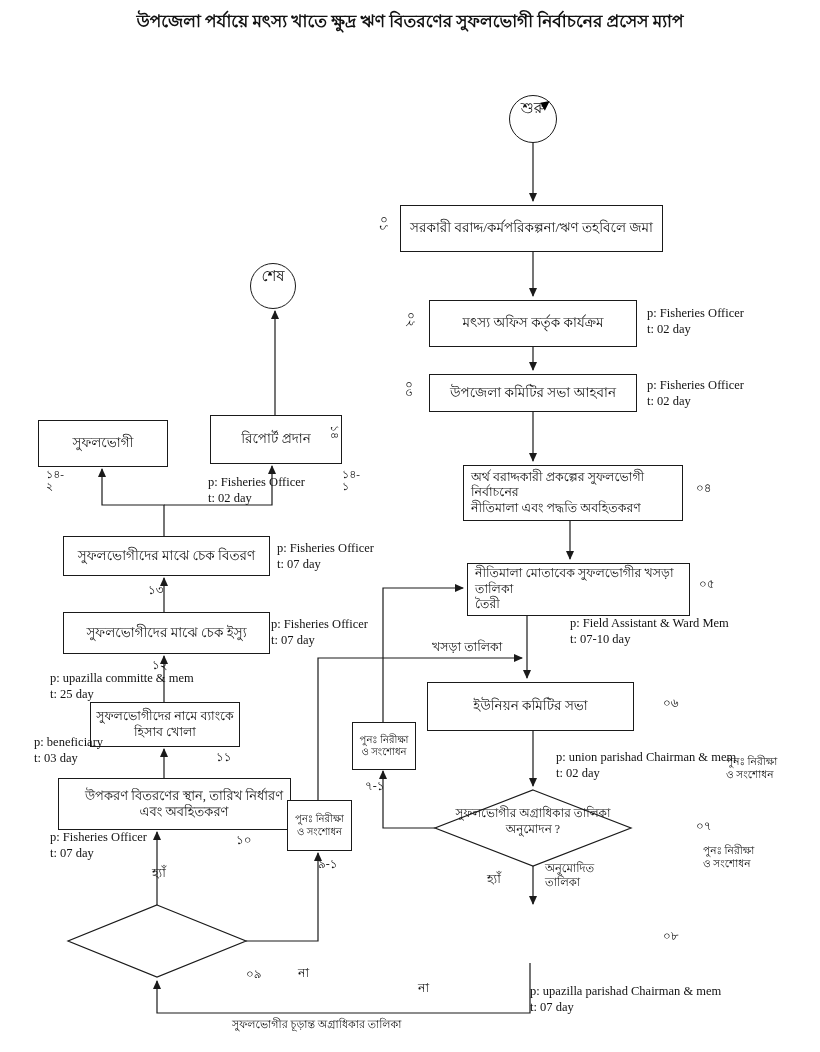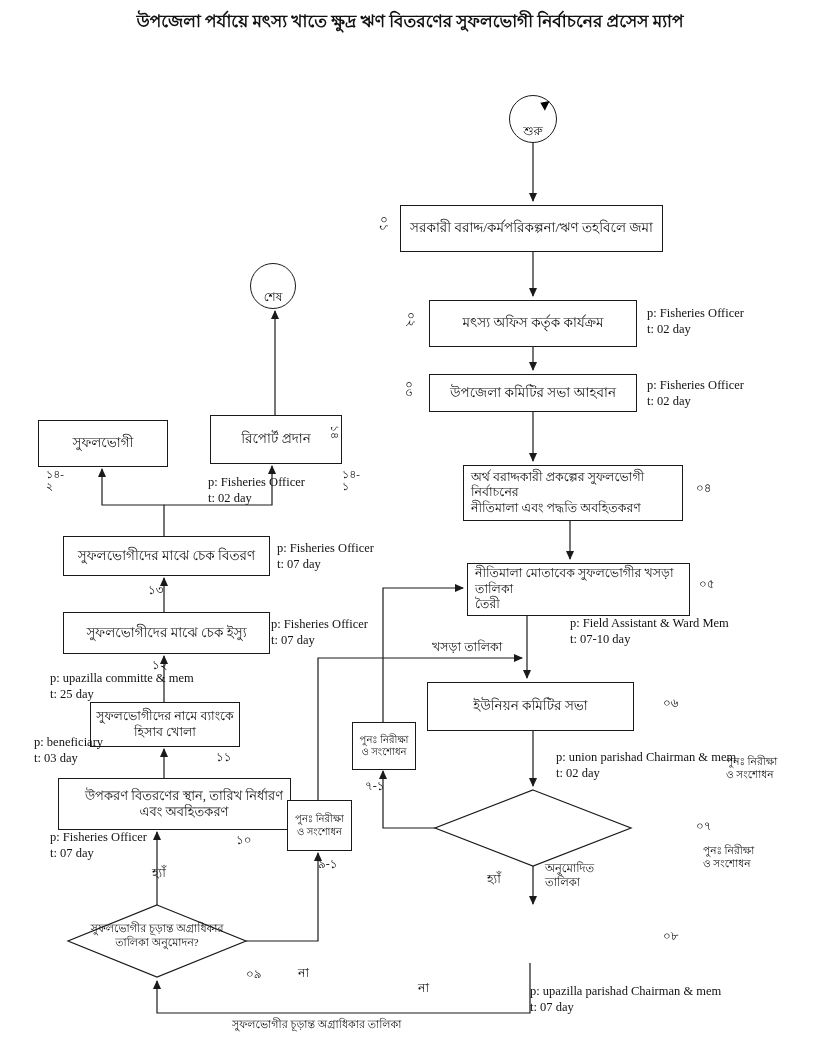--- a/index.html
+++ b/index.html
@@ -5,21 +5,21 @@
   html,body{margin:0;padding:0;background:#fff;}
   body{font-family:"Liberation Serif","DejaVu Sans",serif;color:#111;}
   .page{position:relative;width:820px;height:1052px;background:#fff;overflow:hidden;}
   .title{position:absolute;left:0;top:8px;width:820px;text-align:center;font-size:17px;font-weight:bold;}
   .wires{position:absolute;left:0;top:0;}
   .box{position:absolute;border:1px solid #1a1a1a;background:#fff;display:flex;align-items:center;justify-content:center;text-align:center;font-size:13.5px;line-height:1.25;}
   .box span{white-space:pre-line;}
   .box.la{justify-content:flex-start;text-align:left;padding:2px 7px;}
   .sbox{position:absolute;border:1px solid #1a1a1a;background:#fff;display:flex;align-items:center;justify-content:center;text-align:center;font-size:10px;line-height:1.25;}
   .sbox span{white-space:pre-line;}
-  .circle{position:absolute;border:1.3px solid #1a1a1a;border-radius:50%;background:#fff;display:flex;align-items:flex-end;justify-content:center;font-size:12px;}
+  .circle{position:absolute;border:1.3px solid #1a1a1a;border-radius:50%;background:#fff;display:flex;align-items:flex-start;justify-content:center;font-size:15px;}
   .num{position:absolute;font-size:12px;white-space:pre-line;line-height:1.1;}
   .rot{transform:rotate(90deg);transform-origin:center;}
   .annot{position:absolute;font-size:12.5px;white-space:pre-line;line-height:1.25;}
   .b{font-weight:normal;}
   .lbl{position:absolute;font-size:12.5px;white-space:pre-line;line-height:1.2;}
   .dtext{position:absolute;text-align:center;font-size:12px;white-space:pre-line;line-height:1.3;}
   .cursor{position:absolute;width:0;height:0;border-left:9px solid #000;border-top:3px solid transparent;border-bottom:6px solid transparent;transform:rotate(-30deg);}
 </style>
 </head>
 <body>
@@ -101,31 +101,31 @@
   <div class="annot b" style="left:570px;top:616px;">p: Field Assistant &amp; Ward Mem
 t: 07-10 day</div>
 
   <div class="box" style="left:427px;top:682px;width:205px;height:47px;">
     <span>ইউনিয়ন কমিটির সভা</span>
   </div>
   <div class="num" style="left:663px;top:697px;">০৬</div>
   <div class="annot b" style="left:556px;top:750px;">p: union parishad Chairman &amp; mem
 t: 02 day</div>
 
+  <div class="dtext" style="left:440px;top:806px;width:186px;">সুফলভোগীর অগ্রাধিকার তালিকা
+অনুমোদন ?</div>
   <div class="num" style="left:696px;top:820px;">০৭</div>
   <div class="lbl" style="left:487px;top:872px;">হ্যাঁ</div>
   <div class="lbl" style="left:545px;top:862px;font-size:11.5px;">অনুমোদিত
 তালিকা</div>
 
   <div class="num" style="left:663px;top:930px;">০৮</div>
   <div class="annot b" style="left:530px;top:984px;">p: upazilla parishad Chairman &amp; mem
 t: 07 day</div>
 
-  <div class="dtext" style="left:74px;top:921px;width:166px;font-size:11px;">সুফলভোগীর চূড়ান্ত অগ্রাধিকার
-তালিকা অনুমোদন?</div>
   <div class="num" style="left:246px;top:968px;">০৯</div>
   <div class="lbl" style="left:298px;top:966px;">না</div>
   <div class="lbl" style="left:418px;top:981px;">না</div>
   <div class="lbl" style="left:232px;top:1018px;font-size:11px;">সুফলভোগীর চূড়ান্ত অগ্রাধিকার তালিকা</div>
 
   <div class="box" style="left:58px;top:778px;width:212px;height:50px;font-size:13px;padding-left:19px;">
     <span>উপকরণ বিতরণের স্থান, তারিখ নির্ধারণ
 এবং অবহিতকরণ</span>
   </div>
   <div class="num" style="left:236px;top:834px;">১০</div>

